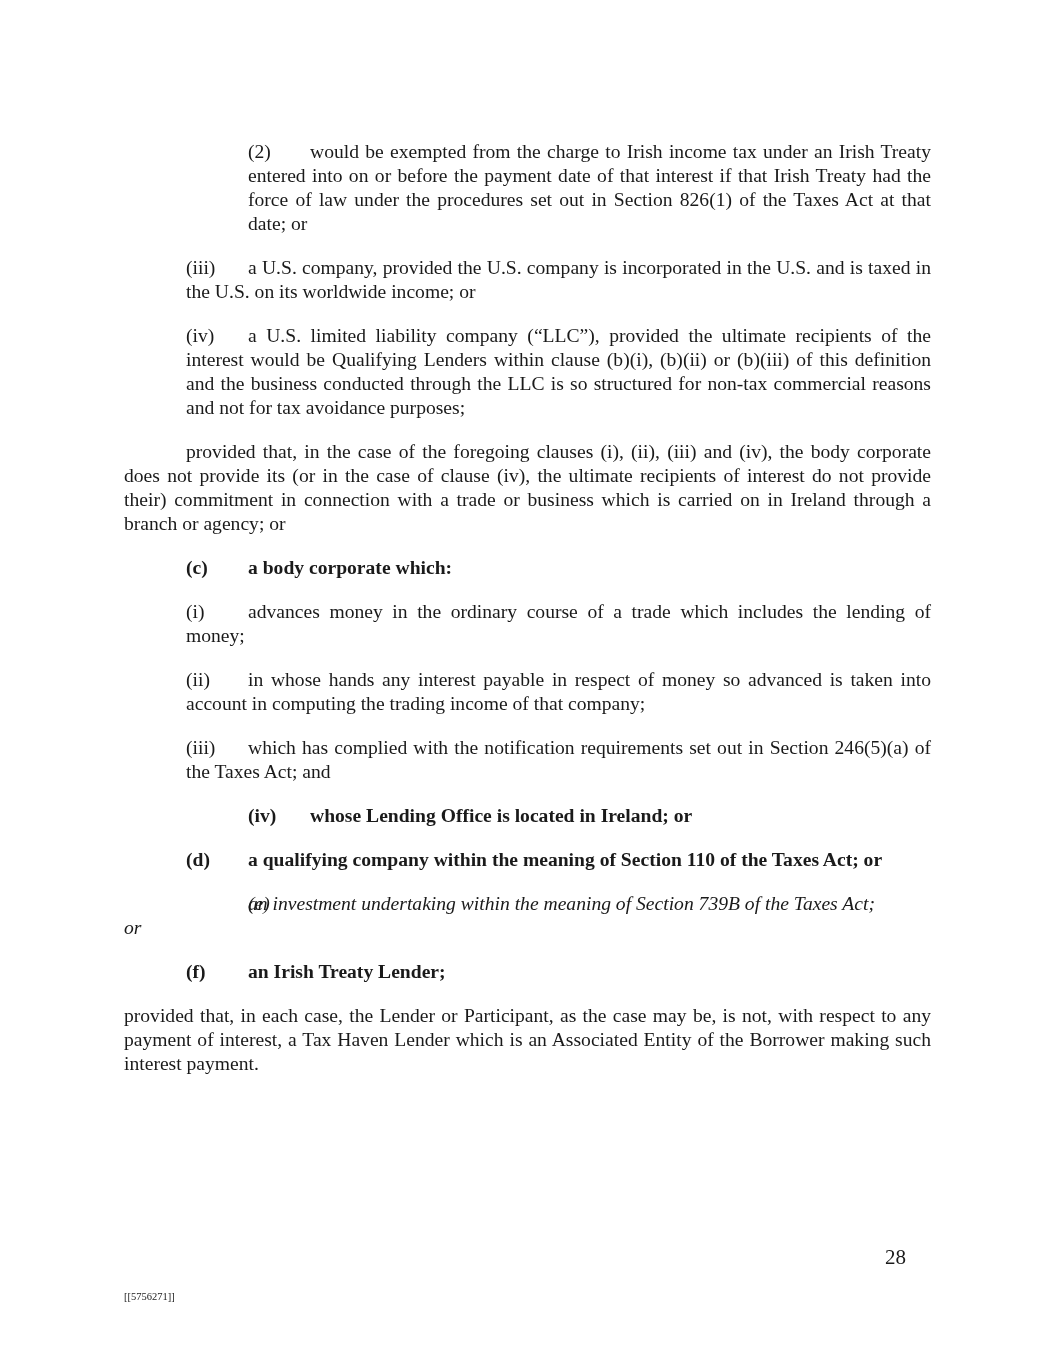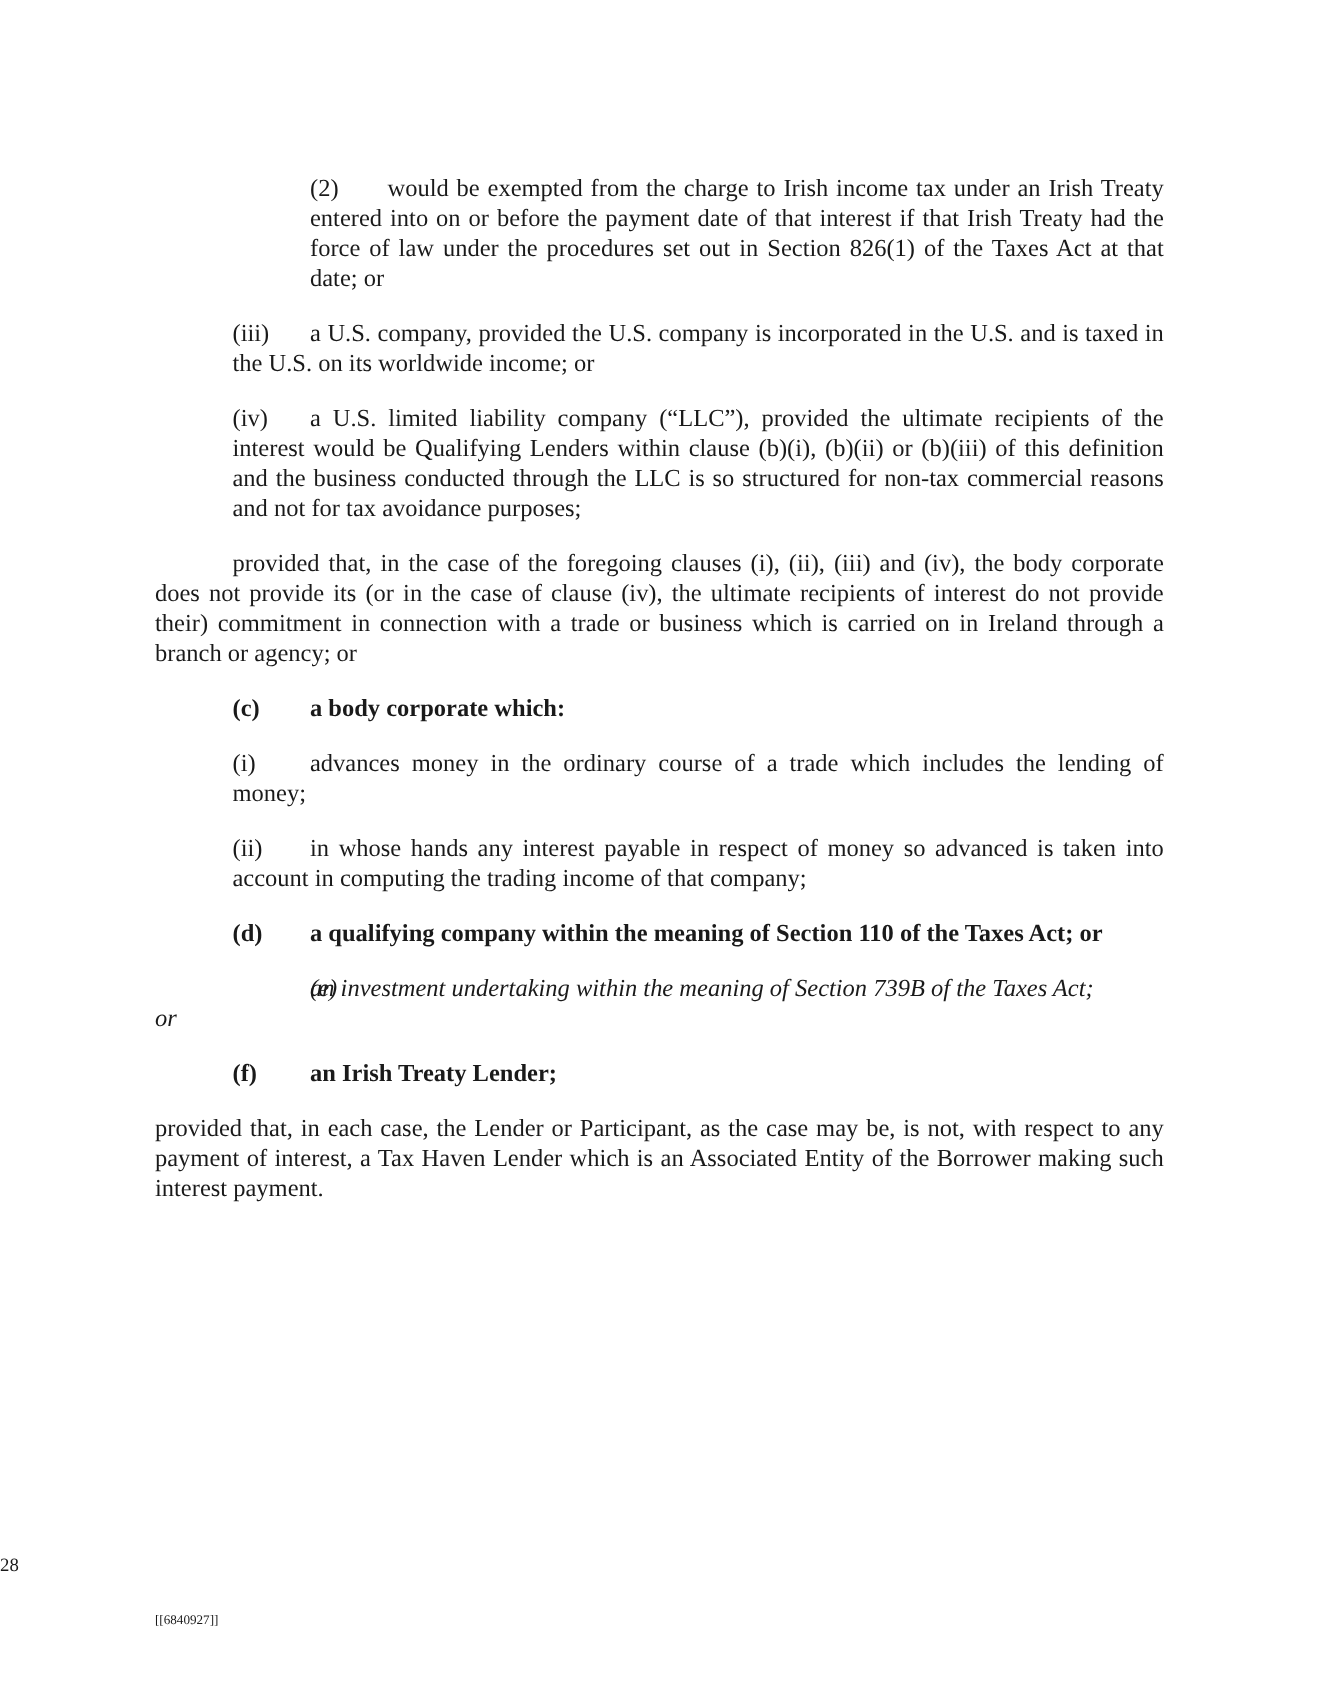--- a/index.html
+++ b/index.html
@@ -11,22 +11,22 @@
   }
   p { margin: 16px 0 20px 0; }
   .u { text-underline-offset: 2px; }
   .ind62 { text-indent: 62px; }
   
   .blk248 { margin-left: 124px; }
   .blk186 { margin-left: 62px; }
   .tabnum { display: inline-block; width: 62px; }
   .solo { margin-left: 62px; text-align: left; font-weight: bold; }
   .pageno {
-    position: absolute; left: 0; width: 906px; top: 1245px; text-align: left;
-    font-family: "Liberation Serif", serif; font-size: 15px; color: #1a1a1a;
+    position: absolute; left: 0; width: 906px; top: 1245px; text-align: right;
+    font-family: "Liberation Serif", serif; font-size: 21px; color: #1a1a1a;
   }
   .docid {
     position: absolute; left: 124px; top: 1291px;
     font-family: "Liberation Serif", serif; font-size: 10.5px; color: #1a1a1a;
   }
 </style>
 </head>
 <body>
 
 <div class="page">
@@ -52,21 +52,27 @@
   </p>
 
   <p class="blk186 lead">
     <span class="tabnum">(i)</span><span>advances money in the ordinary course of a trade which includes the lending of money;</span>
   </p>
 
   <p class="blk186 lead">
     <span class="tabnum">(ii)</span><span>in whose hands any interest payable in respect of money so advanced is taken into account in computing the trading income of that company;</span>
   </p>
 
+  <p class="blk186 lead">
+    <span class="tabnum">(iii)</span><span>which has complied with the notification requirements set out in Section 246(5)(a) of the Taxes Act; and</span>
+  </p>
 
+  <p class="solo" style="margin-left:124px;">
+    <span class="tabnum">(iv)</span><span>whose Lending Office is located in Ireland; or</span>
+  </p>
 
   <p class="solo">
     <span class="tabnum">(d)</span><span>a qualifying company within the meaning of Section 110 of the Taxes Act; or</span>
   </p>
 
   <p class="ind62" style="margin-bottom:20px;font-style:italic;">
     <span class="tabnum">(e)</span><span>an investment undertaking within the meaning of Section 739B of the Taxes Act;</span><br><span>or</span>
   </p>
 
   <p class="solo">
@@ -74,13 +80,13 @@
   </p>
 
   <p>
     <span class="u">provided</span><span> that, in each case, the Lender or Participant, as the case may be, is not, with respect to any payment of interest, a Tax Haven Lender which is an Associated Entity of the Borrower making such interest payment.</span>
   </p>
 
 
 </div>
 
 <div class="pageno">28</div>
-<div class="docid">[[6840927]]</div>
+<div class="docid">[[5756271]]</div>
 
 </body></html>

